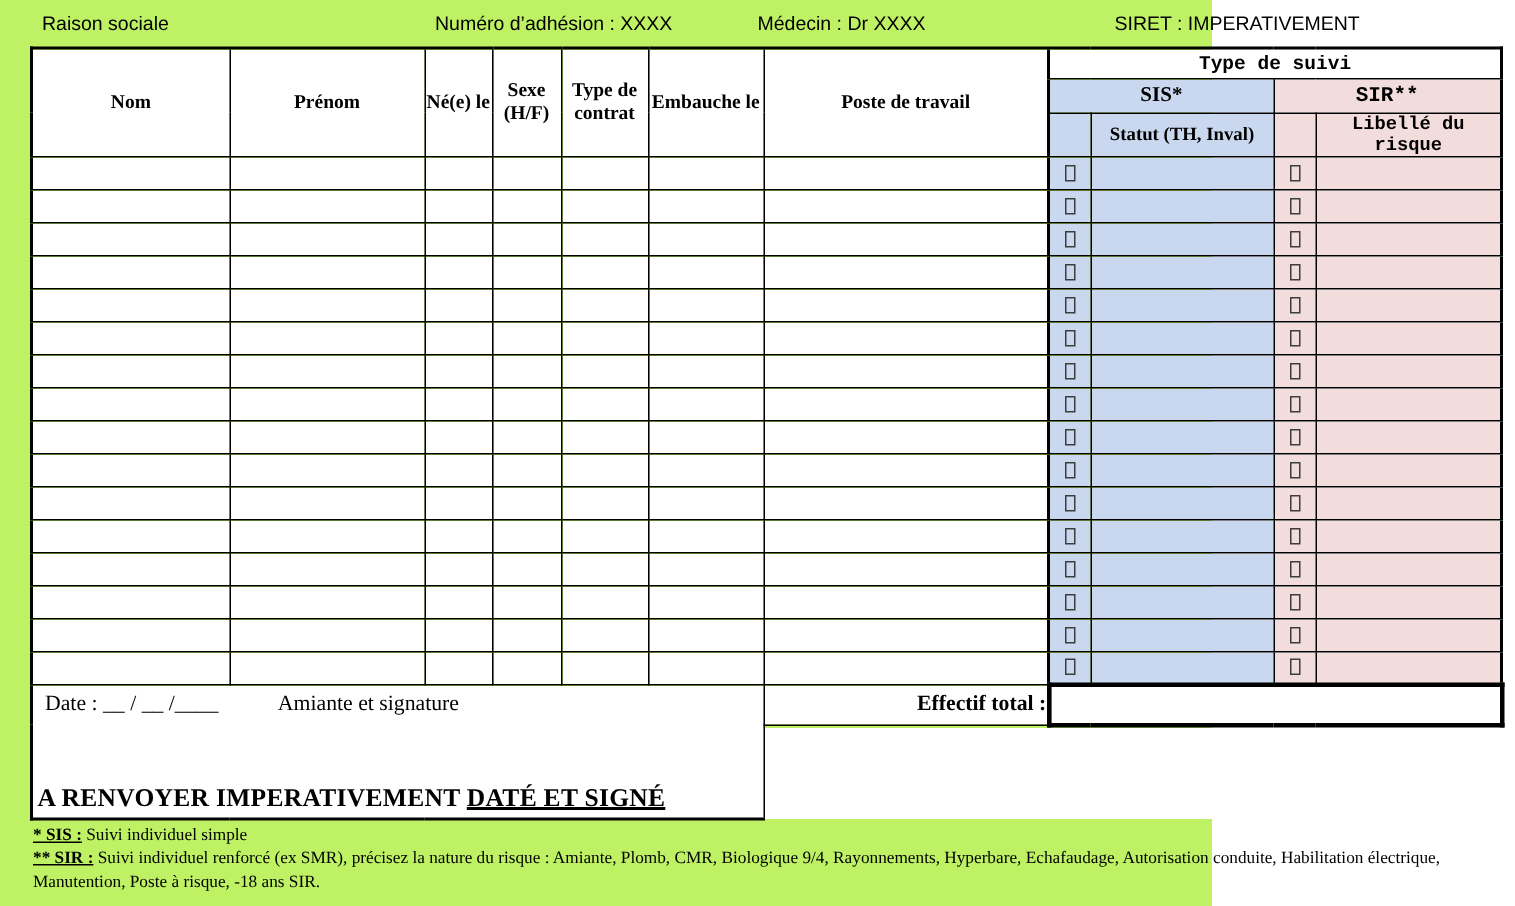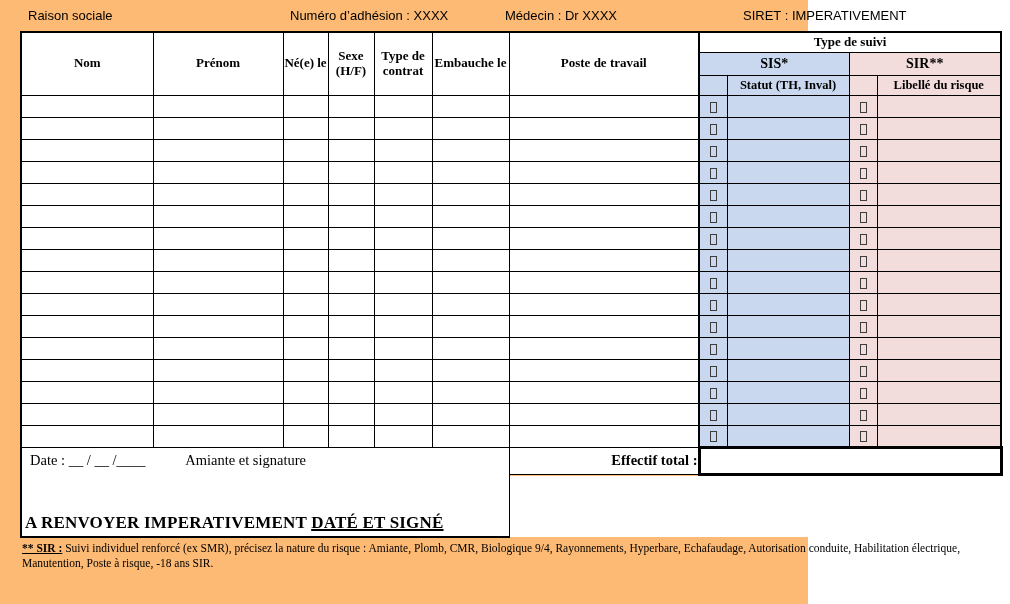--- a/index.html
+++ b/index.html
@@ -5,41 +5,41 @@
   :root{
     --sis-bg:#c9d8ee;
     --sir-bg:#f2dddc;
   }
   *{box-sizing:border-box;}
   html,body{margin:0;padding:0;}
   body{
     width:1010px;height:604px;background:#ffffff;overflow:hidden;
     font-family:"Liberation Serif", serif;color:#000;
   }
-  .page{position:relative;width:808px;height:604px;background:#fdba74;}
+  .page{position:relative;width:808px;height:604px;background:#bef264;}
 
   
   .tophead{position:relative;height:31px;font-family:"Liberation Sans", sans-serif;font-size:13px;}
   .tophead span{position:absolute;top:8px;white-space:nowrap;}
   .th-raison{left:28px;}
   .th-numero{left:290px;}
   .th-medecin{left:505px;}
   .th-siret{left:743px;}
 
   
   table.form-table{
     border-collapse:collapse;table-layout:fixed;
     margin-left:20px;width:982px;
   }
   .form-table th,.form-table td{
     border:1px solid #000;padding:0;overflow:hidden;
   }
   .bt2{border-top:2px solid #000 !important;}
   .bl2{border-left:2px solid #000 !important;}
-  .br2{border-right:2px solid #000 !important;}
+  .br2{border-right:2px solid #000 !important;font-family:Liberation Mono, monospace;}
   .tl2{border-left:2px solid #000 !important;}
 
   .mainhead{
     font-size:13px;font-weight:bold;text-align:center;vertical-align:middle;
     line-height:1.15;padding:2px 1px;background:#fff;
   }
   .suivi-title{font-size:13px;font-weight:bold;text-align:center;height:20px;background:#fff;}
   .grouphead{font-size:14px;font-weight:bold;text-align:center;height:23px;margin-left:48px;}
   .subhead{font-size:12.5px;font-weight:bold;text-align:center;height:20px;}
   .sis-bg{background:var(--sis-bg);}
@@ -365,16 +365,17 @@
         <td class="efflabel">Effectif total :</td>
         <td colspan="4" class="effbox"></td>
       </tr>
       <tr class="ghost-row">
         <td colspan="5" class="noborder"></td>
       </tr>
     </tfoot>
   </table>
 
   <div class="footnotes">
+    <p><span class="fn-term">* SIS :</span><span> Suivi individuel simple</span></p>
     <p><span class="fn-term">** SIR :</span><span> Suivi individuel renforcé (ex SMR), précisez la nature du risque : Amiante, Plomb, CMR, Biologique 9/4, Rayonnements, Hyperbare, Echafaudage, Autorisation conduite, Habilitation électrique, Manutention, Poste à risque, -18 ans SIR.</span></p>
   </div>
 
 </div>
 
 </body></html>

